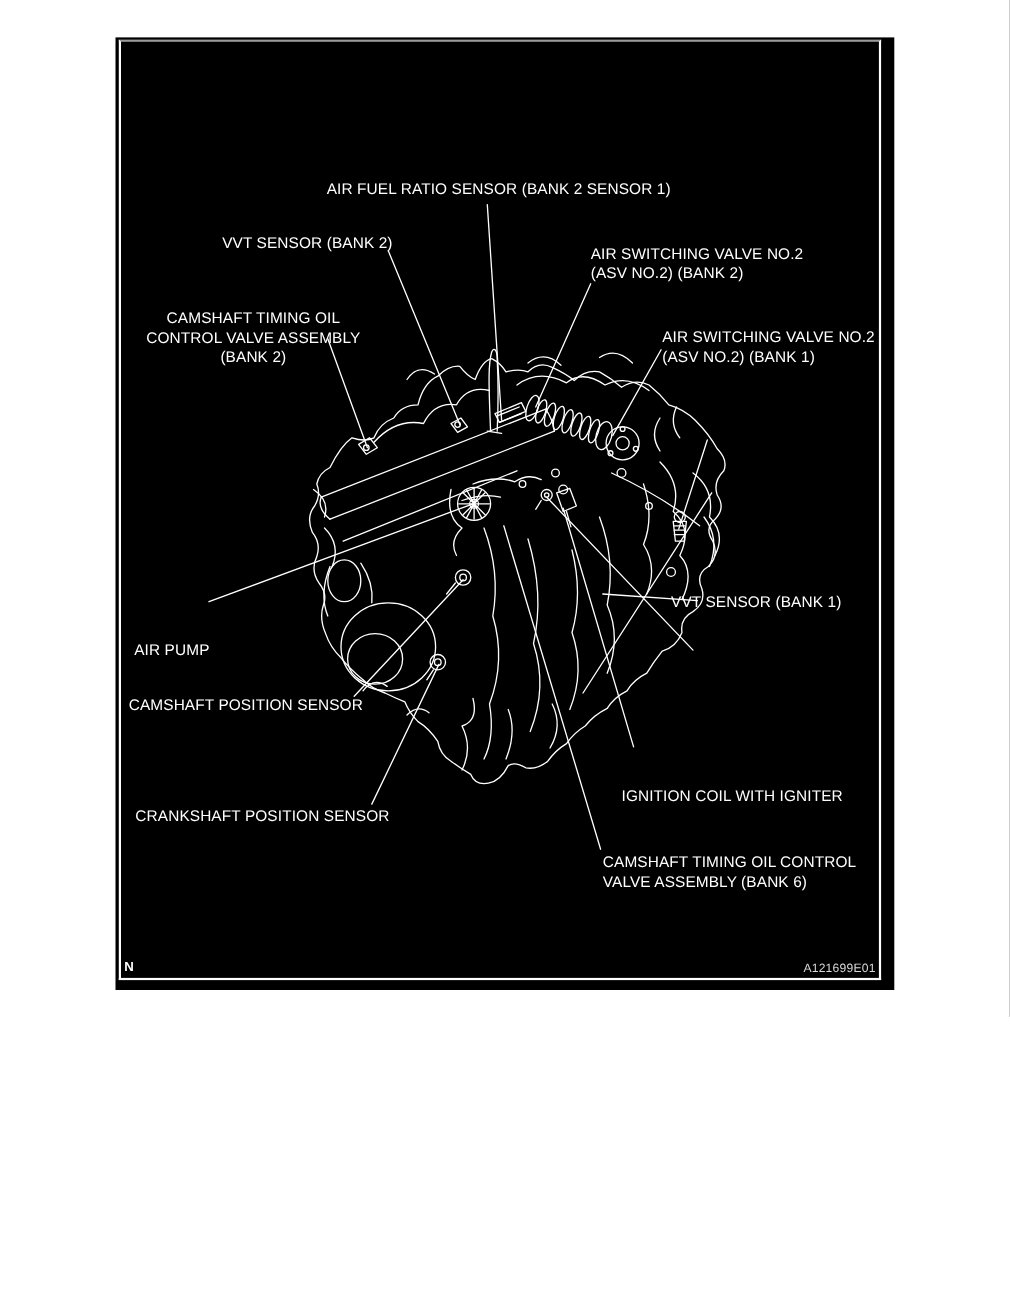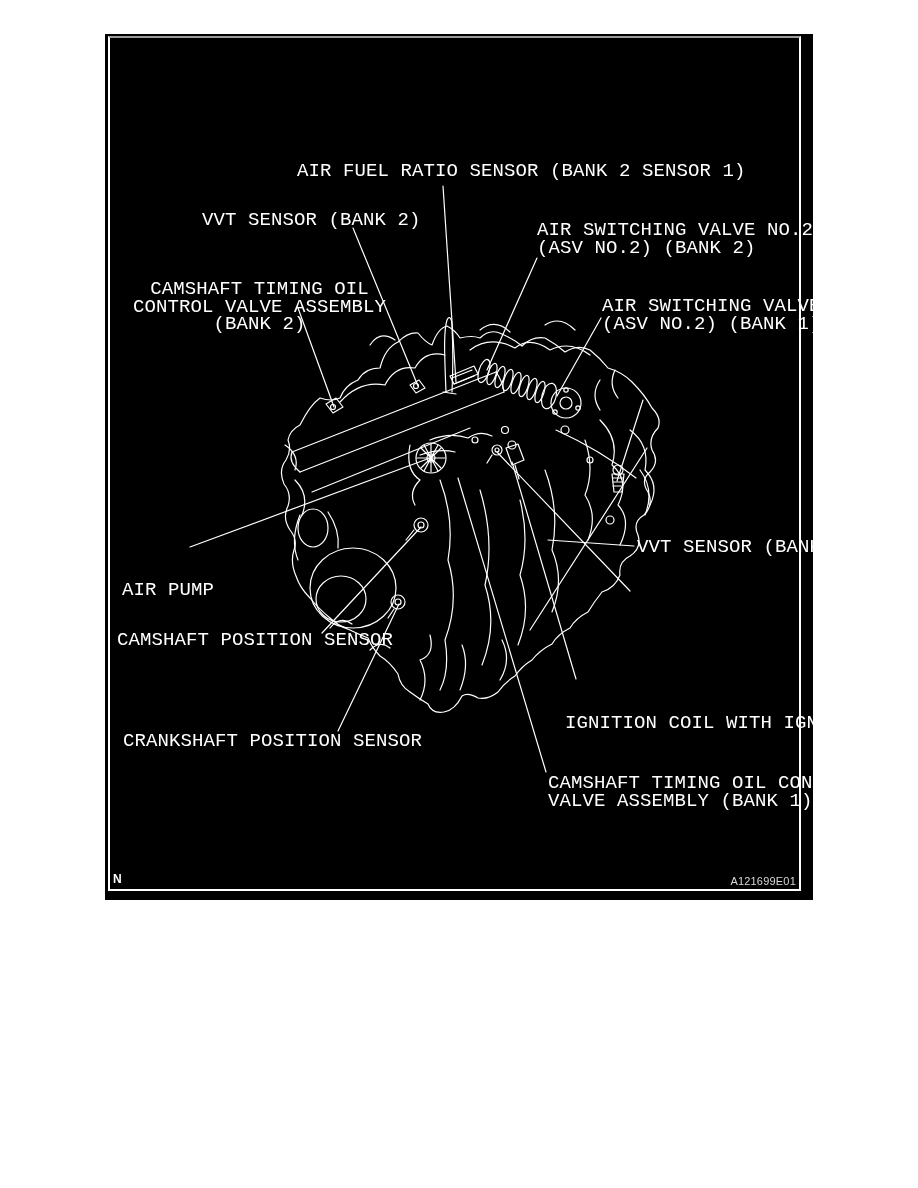--- a/index.html
+++ b/index.html
@@ -20,23 +20,22 @@
     pointer-events:none;
   }
   .art-svg{position:absolute;left:0;top:0;}
   .art-svg path,.art-svg line,.art-svg circle,.art-svg ellipse{
     fill:none;stroke:var(--line-color,#fff);
     stroke-width:1.2;stroke-linecap:round;stroke-linejoin:round;
   }
   .callouts{position:absolute;left:0;top:0;width:100%;height:100%;}
   .callout{
     position:absolute;color:var(--line-color,#fff);
-    font-size:19px;line-height:17.5px;white-space:nowrap;
+    font-size:14px;line-height:17.5px;white-space:nowrap;
     letter-spacing:0.1px;
-    font-family:Liberation Mono, monospace;
   }
   .corner-letter{
     position:absolute;left:8px;bottom:14px;
     color:var(--line-color,#fff);font-size:12px;font-weight:bold;
   }
   .figure-code{
     position:absolute;right:17px;bottom:13px;
     color:#d8d8d8;font-size:11px;letter-spacing:0.2px;
   }
 </style>
@@ -199,28 +198,28 @@
       </div>
       <div class="callout" style="left: 17px; top: 508px; margin-top: 40px;">
         <div>AIR PUMP</div>
       </div>
       <div class="callout" style="left: 12px; top: 598px;">
         <div>CAMSHAFT POSITION SENSOR</div>
       </div>
       <div class="callout" style="left: 18px; top: 699px;">
         <div>CRANKSHAFT POSITION SENSOR</div>
       </div>
-      <div class="callout" style="left: 532px; top: 505px;">
+      <div class="callout" style="left: 505px; top: 505px;">
         <div>VVT SENSOR (BANK 1)</div>
       </div>
       <div class="callout" style="left: 460px; top: 681px;">
         <div>IGNITION COIL WITH IGNITER</div>
       </div>
       <div class="callout" style="left: 443px; top: 741px;">
         <div>CAMSHAFT TIMING OIL CONTROL</div>
-        <div>VALVE ASSEMBLY (BANK 1)</div>
+        <div>VALVE ASSEMBLY (BANK 6)</div>
       </div>
     </div>
 
   <div class="frame-border"></div>
   <div class="corner-letter">N</div>
   <div class="figure-code">A121699E01</div>
 </div>
 
 </body></html>

